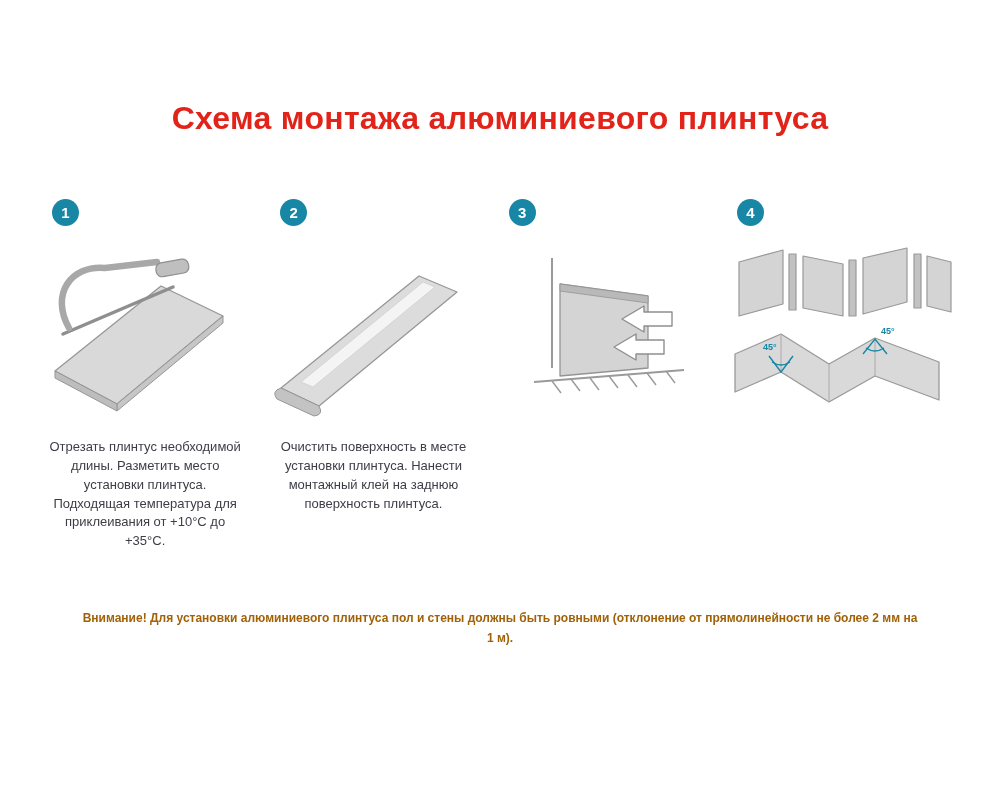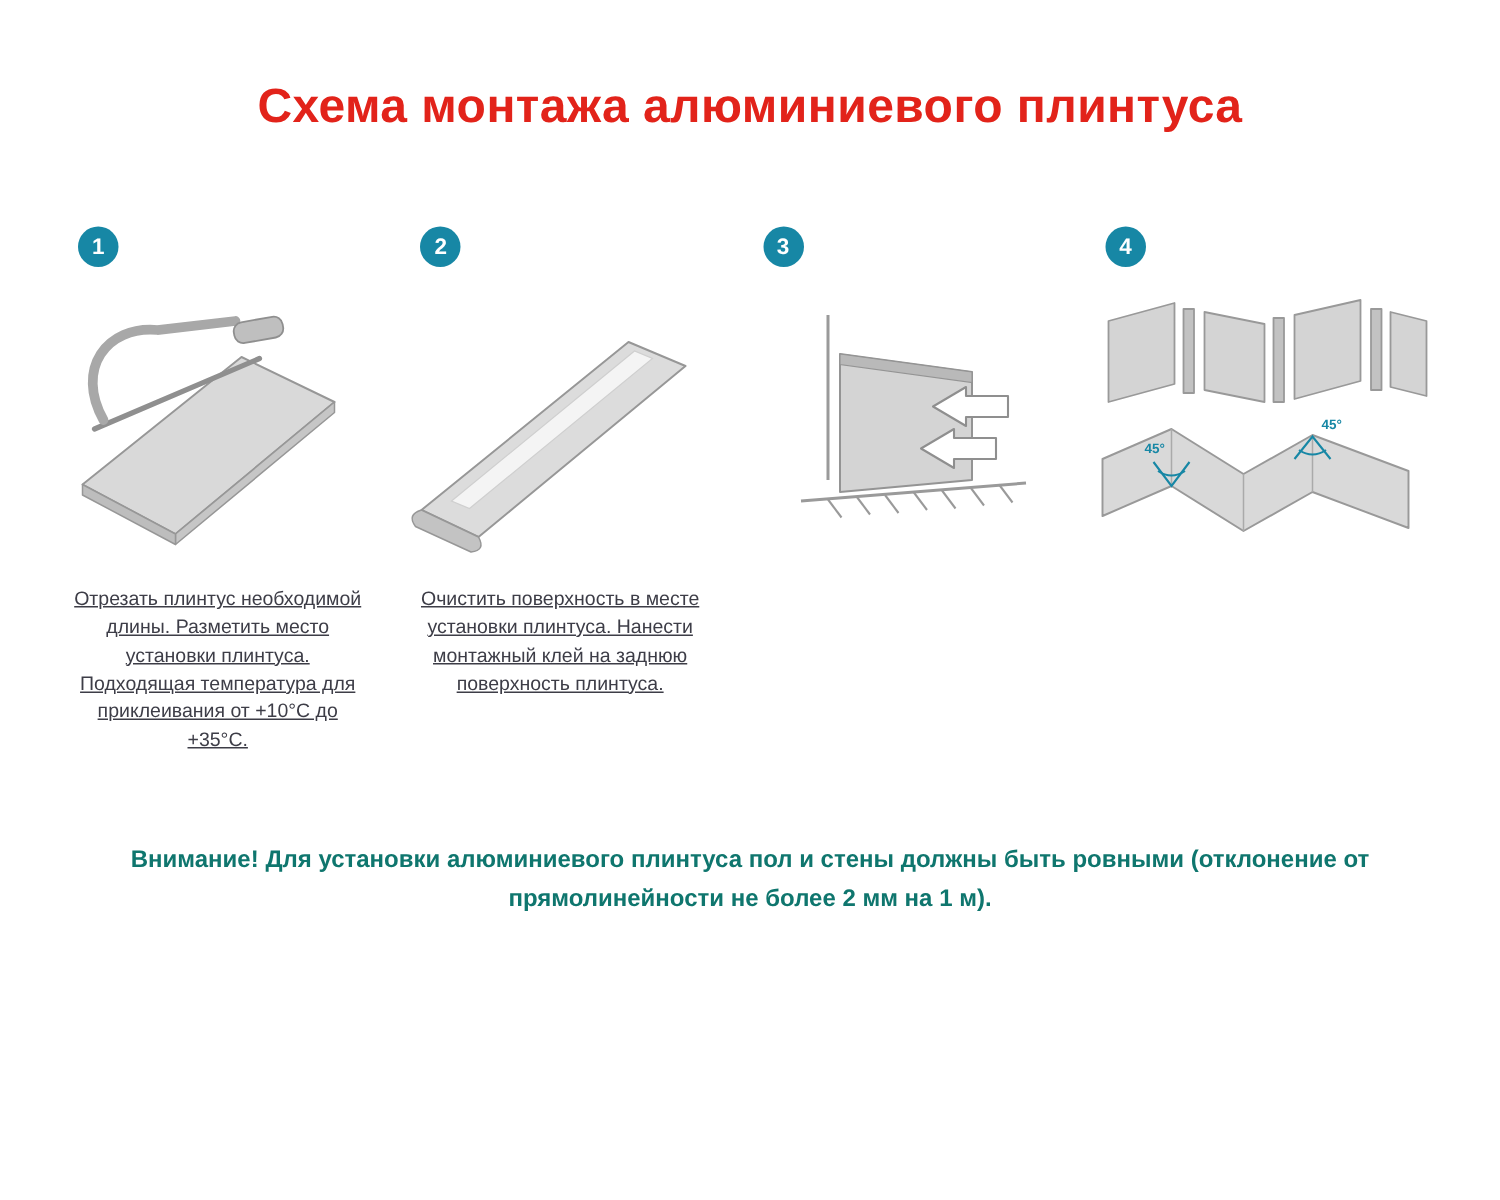--- a/index.html
+++ b/index.html
@@ -8,21 +8,21 @@
     --ink:#3d3d47;
     --line:#979797;
     --fill:#d6d6d6;
   }
   *{box-sizing:border-box;margin:0;padding:0;}
   html,body{width:1000px;height:800px;background:#ffffff;overflow:hidden;
     font-family:"Liberation Sans", sans-serif;}
   .page{position:relative;width:1000px;height:800px;background:#fff;}
 
   .title{
-    margin-top:52px;
+    margin-top:100px;
     text-align:center;
     font-size:32px;
     font-weight:bold;
     letter-spacing:.3px;
     color:var(--title-color);
   }
 
   .steps{
     display:flex;
     justify-content:center;
@@ -49,31 +49,30 @@
   }
   .illus svg{display:block;}
 
   .caption{
     margin:14px auto 0;
     width:200px;
     text-align:center;
     font-size:13px;
     line-height:1.45;
     color:var(--ink);
-    text-decoration:underline;
   }
 
   .note{
     margin:58px auto 6px;
     max-width:835px;
     text-align:center;
-    font-size:16px;
+    font-size:12px;
     line-height:1.65;
     font-weight:bold;
-    color:#0f766e;
+    color:#a16207;
   }
   .note .note-label{font-weight:bold;}
 
   .angle-mark path{stroke:var(--accent);fill:none;stroke-width:1.4;}
   .angle-mark text{fill:var(--accent);font-size:9px;font-weight:bold;
     font-family:"Liberation Sans", sans-serif;}
 </style>
 </head>
 <body>
 

